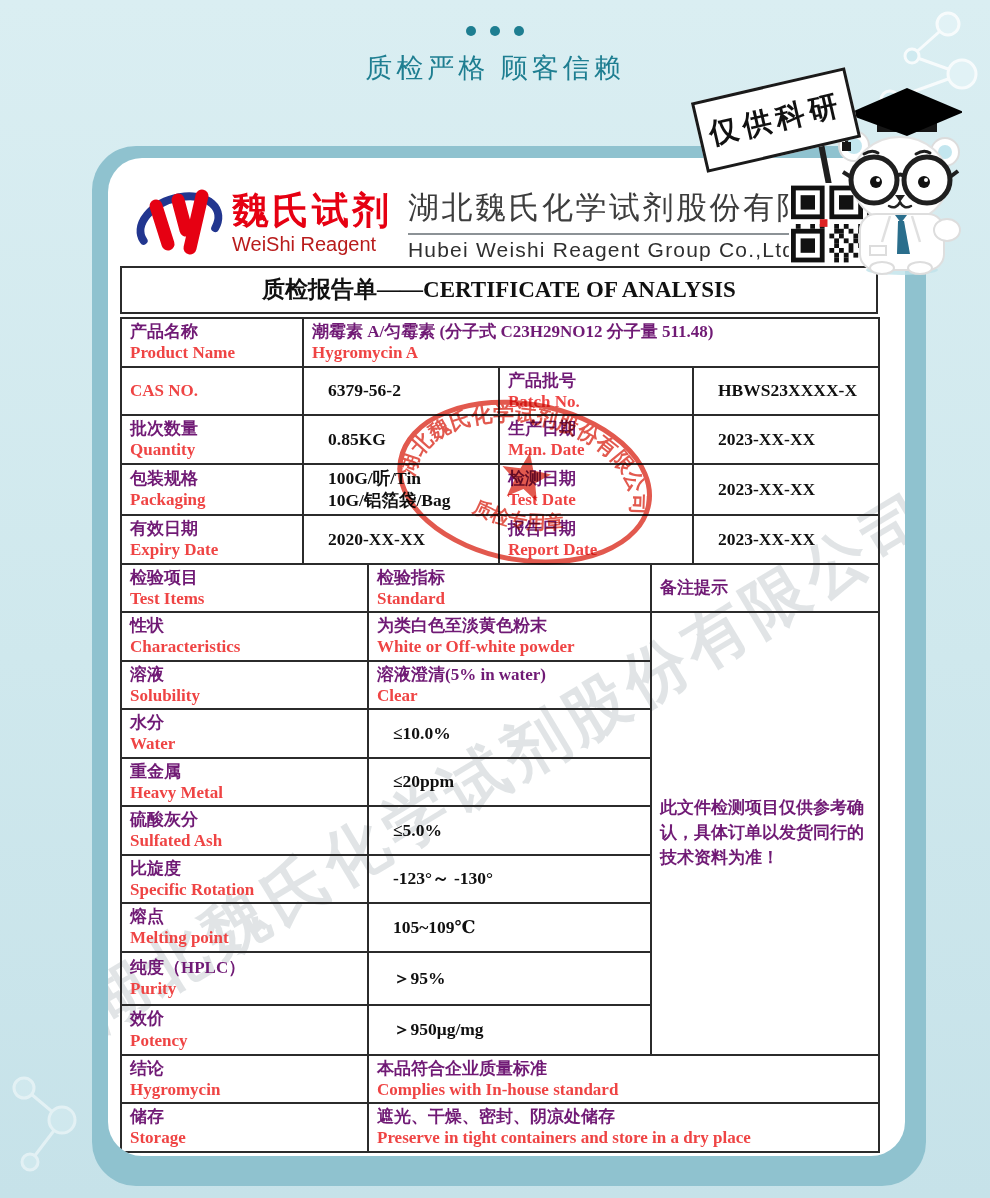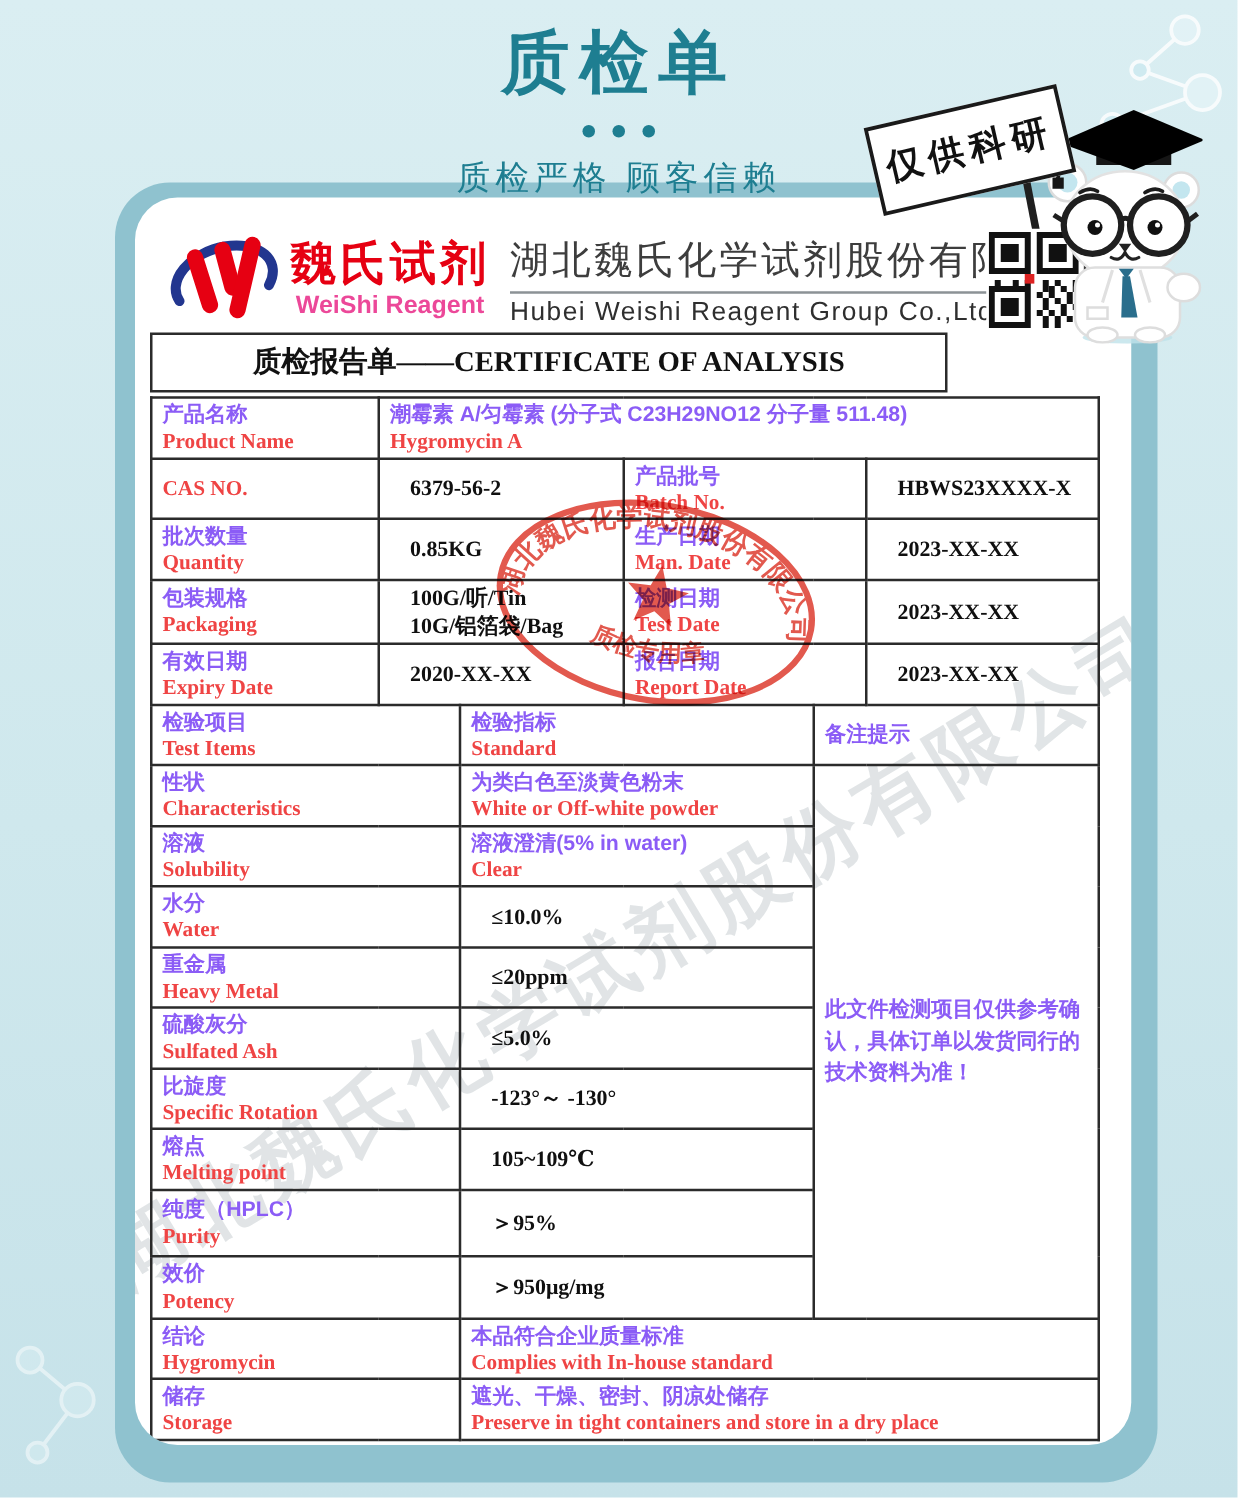--- a/index.html
+++ b/index.html
@@ -20,35 +20,35 @@
   
   .watermark{
     position:absolute;left:-120px;top:560px;width:1040px;text-align:center;
     font-size:64px;font-weight:bold;color:#8d9ba1;opacity:0.26;letter-spacing:6px;
     transform:rotate(-31deg);white-space:nowrap;z-index:1;pointer-events:none;
   }
   
   .brand-row{position:relative;display:flex;align-items:center;padding:26px 0 2px 18px;z-index:2;}
   .logo-text{margin-left:6px;}
   .logo-cn{font-size:37px;font-weight:bold;color:#e60012;letter-spacing:3px;line-height:1.05;}
-  .logo-en{font-size:20px;color:#ec4899;font-weight:700;margin-top:2px;text-align:center;}
+  .logo-en{font-size:20px;color:#b91c1c;font-weight:400;margin-top:2px;}
   .company-col{margin-left:16px;}
   .company-cn{font-size:31px;color:#3d3d3d;letter-spacing:2.5px;font-weight:500;}
   .company-en{font-size:21px;color:#2f2f2f;letter-spacing:1.2px;border-top:2px solid #8c9296;margin-top:4px;padding-top:3px;font-weight:400;}
   
   .coa-wrap{position:relative;z-index:2;}
   .coa-header{
-    box-sizing:border-box;margin-left:12px;width:638px;height:48px;border:2.5px solid #2b2b2b;
+    box-sizing:border-box;margin-left:12px;width:758px;height:48px;border:2.5px solid #2b2b2b;
     text-align:center;line-height:44px;font-size:23px;font-weight:bold;color:#111;
     font-family:"Liberation Serif","DejaVu Serif","DejaVu Sans",serif;margin-bottom:3px;
   }
   table.coa{border-collapse:collapse;margin-left:12px;width:758px;table-layout:fixed;}
   table.coa td{border:2px solid #2b2b2b;padding:2px 8px;vertical-align:middle;background:transparent;}
   table.coa{border:2.5px solid #2b2b2b;}
-  .cn{font-size:17px;font-weight:bold;color:#8b5cf6;line-height:1.25;font-family:Liberation Sans, sans-serif;}
+  .cn{font-size:17px;font-weight:bold;color:#701a75;line-height:1.25;font-family:Liberation Serif, serif;}
   .en{font-size:17px;font-weight:bold;color:#ef4444;line-height:1.25;font-family:"Liberation Serif","DejaVu Serif","DejaVu Sans",serif;}
   .val{font-size:17.5px;font-weight:bold;color:#101010;line-height:1.3;font-family:"Liberation Serif","DejaVu Serif","DejaVu Sans",serif;margin-left:16px;}
   tr.r44{height:44px;padding-left:36px;} tr.r46{height:46px;} tr.r48{height:48px;} tr.r45{height:45px;}
   tr.r53{height:53px;} tr.r50{height:50px;padding-left:27px;}
   .remark-note{font-size:17px;font-weight:bold;line-height:1.45;}
   
   .stamp{position:absolute;left:388px;top:388px;z-index:6;transform:rotate(10deg);mix-blend-mode:multiply;opacity:0.85;pointer-events:none;}
   
   .sign-stick{position:absolute;left:826px;top:142px;width:6px;height:86px;background:#1f1f1f;transform:rotate(-11deg);z-index:7;}
   .research-sign{
@@ -79,21 +79,20 @@
   <g stroke="#ffffff" stroke-width="3" fill="none" opacity="0.5">
     <line x1="24" y1="30" x2="62" y2="62"></line>
       <line x1="62" y1="62" x2="30" y2="104"></line>
     <circle cx="24" cy="30" r="10" fill="#d8eef2"></circle>
       <circle cx="62" cy="62" r="13" fill="#d8eef2"></circle>
       <circle cx="30" cy="104" r="8" fill="#d8eef2"></circle>
   </g>
 </svg>
 
 <div class="title-block">
-  <div class="main-title">质检单</div>
   <div class="title-dots">
       <i></i>
       <i></i>
       <i></i>
     </div>
   <div class="subtitle">质检严格 顾客信赖</div>
 </div>
 
 <div class="card-shadow"></div>
 <div class="card">

